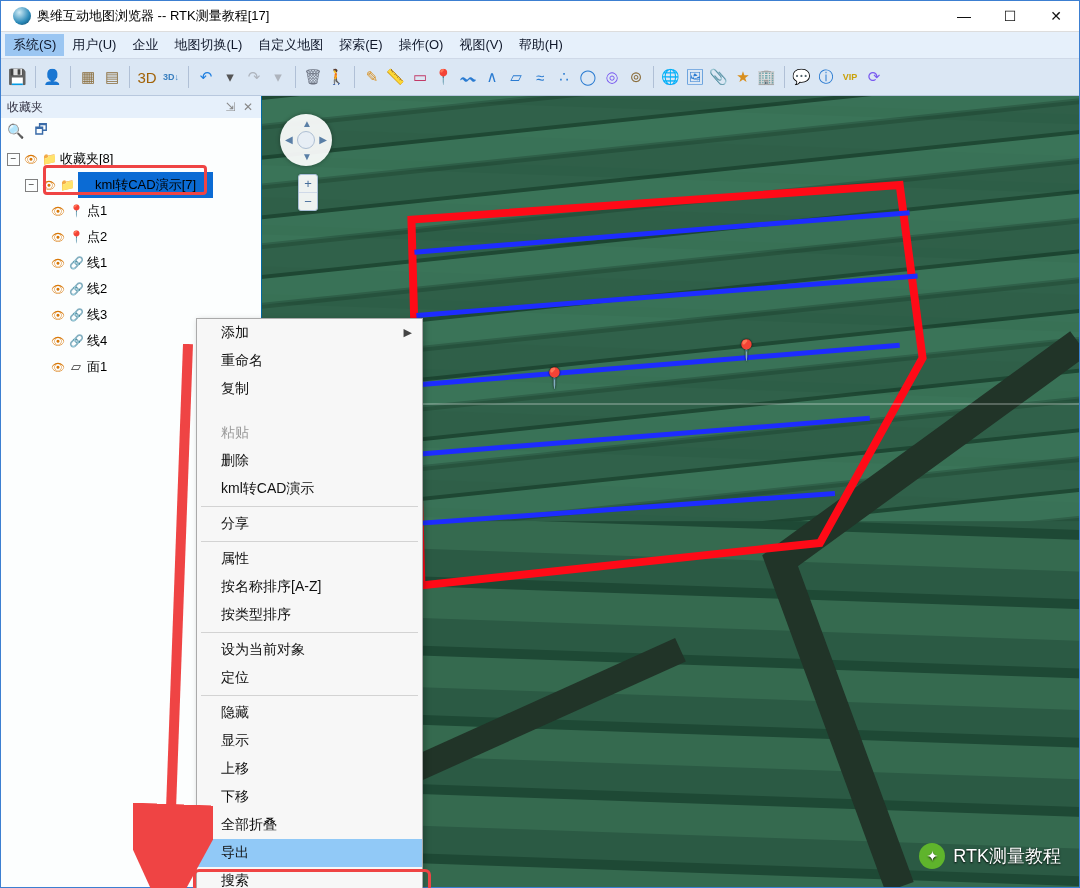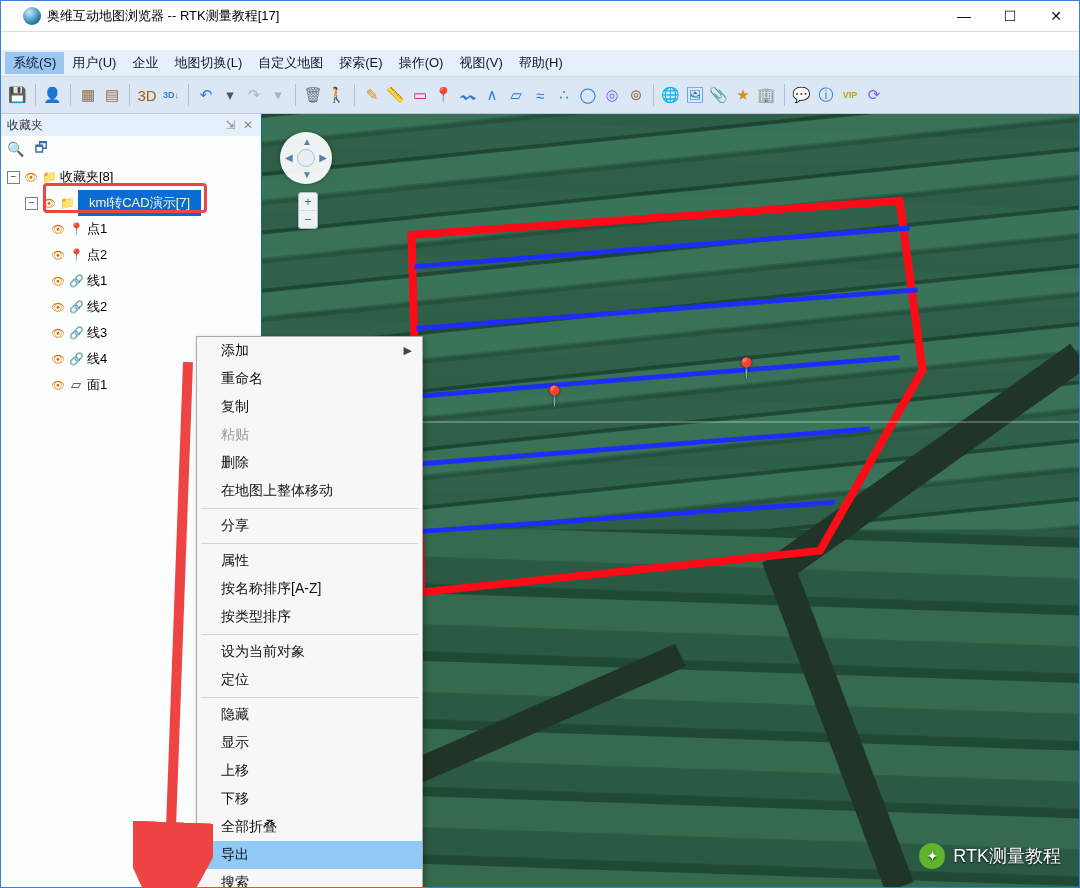--- a/index.html
+++ b/index.html
@@ -1,24 +1,24 @@
 <!DOCTYPE html>
 <html><head>
 <meta charset="utf-8">
 <style>
   html,body{margin:0;padding:0;font-family:"Microsoft YaHei","SimSun",sans-serif;font-size:14px;overflow:hidden;background:#fff;user-select:none;}
   .window{width:1080px;height:888px;position:relative;display:flex;flex-direction:column;border:1px solid #3c7fd1;background:#fff;box-sizing:border-box;}
   
-  .titlebar{height:30px;display:flex;align-items:center;background:#fff;border-bottom:1px solid #ddd;padding-left:22px;}
+  .titlebar{height:30px;display:flex;align-items:center;background:#fff;border-bottom:1px solid #ddd;padding-left:12px;}
   .title-icon{width:18px;height:18px;border-radius:50%;background:radial-gradient(circle at 35% 30%,#cdeaf5 0%,#2a89b8 60%,#0e3c59 100%);margin-right:6px;}
   .title-text{font-size:13px;color:#000;}
   .title-controls{margin-left:auto;display:flex;height:100%;}
   .tc-btn{width:46px;display:flex;align-items:center;justify-content:center;font-size:14px;color:#111;}
   
-  .menubar{height:26px;background:#e6f0fb;display:flex;align-items:center;padding:0 4px;border-bottom:1px solid #cfd9e8;margin-top:18px;}
+  .menubar{height:26px;background:#e6f0fb;display:flex;align-items:center;padding:0 4px;border-bottom:1px solid #cfd9e8;}
   .menu-item{padding:2px 8px;font-size:13px;color:#0f172a;}
   .menu-item.active{background:#9bc6f2;}
   
   .toolbar{height:36px;background:#dbe7f4;display:flex;align-items:center;gap:6px;padding:0 8px;border-bottom:1px solid #b8c8de;}
   .tb-ico{width:18px;height:18px;display:flex;align-items:center;justify-content:center;font-size:15px;}
   .tb-sep{width:1px;height:22px;background:#b0c0d6;margin:0 2px;}
   
   .content{flex:1;display:flex;position:relative;}
   
   .sidebar{width:260px;border-right:1px solid #0369a1;background:#fcfefe;display:flex;flex-direction:column;position:relative;}
@@ -28,35 +28,35 @@
   .side-tools .ico{color:#3a6ba8;font-size:14px;}
   .tree{padding:2px 2px;font-size:13px;line-height:26px;}
   .tree-row{display:flex;align-items:center;white-space:nowrap;}
   .toggle-box{width:11px;height:11px;border:1px solid #808080;display:inline-flex;align-items:center;justify-content:center;font-size:10px;line-height:10px;color:#333;margin-right:2px;flex:0 0 auto;}
   .eye-ico{color:#d97706;font-size:11px;margin:0 2px;}
   .node-ico{display:inline-block;width:14px;text-align:center;margin:0 4px 0 2px;}
   .folder-ico::before{content:'📁';font-size:12px;}
   .pin-ico::before{content:'📍';font-size:12px;}
   .link-ico::before{content:'🔗';font-size:12px;}
   .poly-ico::before{content:'▱';font-size:13px;color:#333;}
-  .sel-label{background:#0b6bd4;color:#fef9c3;padding:0 11px;}
+  .sel-label{background:#0b6bd4;color:#000000;padding:0 17px;}
   .sel-box{position:absolute;border:3px solid #ef4444;border-radius:4px;pointer-events:none;}
   
   .mapwrap{flex:1;position:relative;overflow:hidden;background:#2c5c40;}
   .map-svg{position:absolute;inset:0;width:100%;height:100%;}
   .nav-widget{position:absolute;left:18px;top:18px;width:52px;height:52px;border-radius:50%;background:rgba(255,255,255,0.92);box-shadow:0 0 4px rgba(0,0,0,.35);display:flex;align-items:center;justify-content:center;}
   .nav-widget::after{content:'';position:absolute;width:16px;height:16px;border-radius:50%;background:#e7eef5;border:1px solid #aebfd3;}
   .nav-arrow{position:absolute;font-size:10px;color:#5a7fa6;}
   .zoom-col{position:absolute;left:36px;top:78px;width:18px;background:rgba(255,255,255,0.92);border:1px solid #a8bed6;border-radius:3px;box-shadow:0 0 2px rgba(0,0,0,.3);}
   .zoom-btn{height:17px;display:flex;align-items:center;justify-content:center;font-size:13px;color:#476e9b;border-bottom:1px solid #cfd9e8;}
   .zoom-btn:last-child{border-bottom:none;}
   
   .context-menu{position:absolute;left:195px;top:222px;width:225px;background:#f7f7f7;border:1px solid #aaa;box-shadow:2px 2px 6px rgba(0,0,0,.25);z-index:50;}
   .ctx-item{padding:5px 24px;font-size:14px;color:#111;position:relative;}
-  .ctx-item.disabled{color:#9a9a9a;}
+  .ctx-item.disabled{color:#9a9a9a;margin-top:16px;}
   .ctx-item.hovered{background:#91c9f7;}
   .ctx-submenu-arrow{position:absolute;right:10px;top:7px;font-size:11px;color:#444;}
   .ctx-sep{height:1px;background:#d3d3d3;margin:3px 4px;}
   .ctx-highlight-box{position:absolute;border:3px solid #ef4444;border-radius:6px;pointer-events:none;z-index:60;}
   
   .anno-arrow{position:absolute;z-index:55;}
   
   .watermark{position:absolute;right:18px;bottom:18px;display:flex;align-items:center;color:#fff;font-size:18px;text-shadow:0 1px 2px #000;}
   .wm-ico{width:26px;height:26px;border-radius:50%;background:#5fb42c;display:flex;align-items:center;justify-content:center;margin-right:8px;font-size:14px;}
 </style>
@@ -248,21 +248,21 @@
 
       <div style="position:absolute;left:0;right:0;top:307px;height:2px;background:rgba(255,255,255,0.25)"></div>
     </div>
 
     <div class="context-menu" id="ctxmenu">
         <div class="ctx-item">添加<span class="ctx-submenu-arrow">▶</span></div>
         <div class="ctx-item">重命名</div>
         <div class="ctx-item">复制</div>
         <div class="ctx-item disabled">粘贴</div>
         <div class="ctx-item">删除</div>
-        <div class="ctx-item">在地图上整体移动</div>
+        <div class="ctx-item">kml转CAD演示</div>
         <div class="ctx-sep"></div>
         <div class="ctx-item">分享</div>
         <div class="ctx-sep"></div>
         <div class="ctx-item">属性</div>
         <div class="ctx-item">按名称排序[A-Z]</div>
         <div class="ctx-item">按类型排序</div>
         <div class="ctx-sep"></div>
         <div class="ctx-item">设为当前对象</div>
         <div class="ctx-item">定位</div>
         <div class="ctx-sep"></div>

